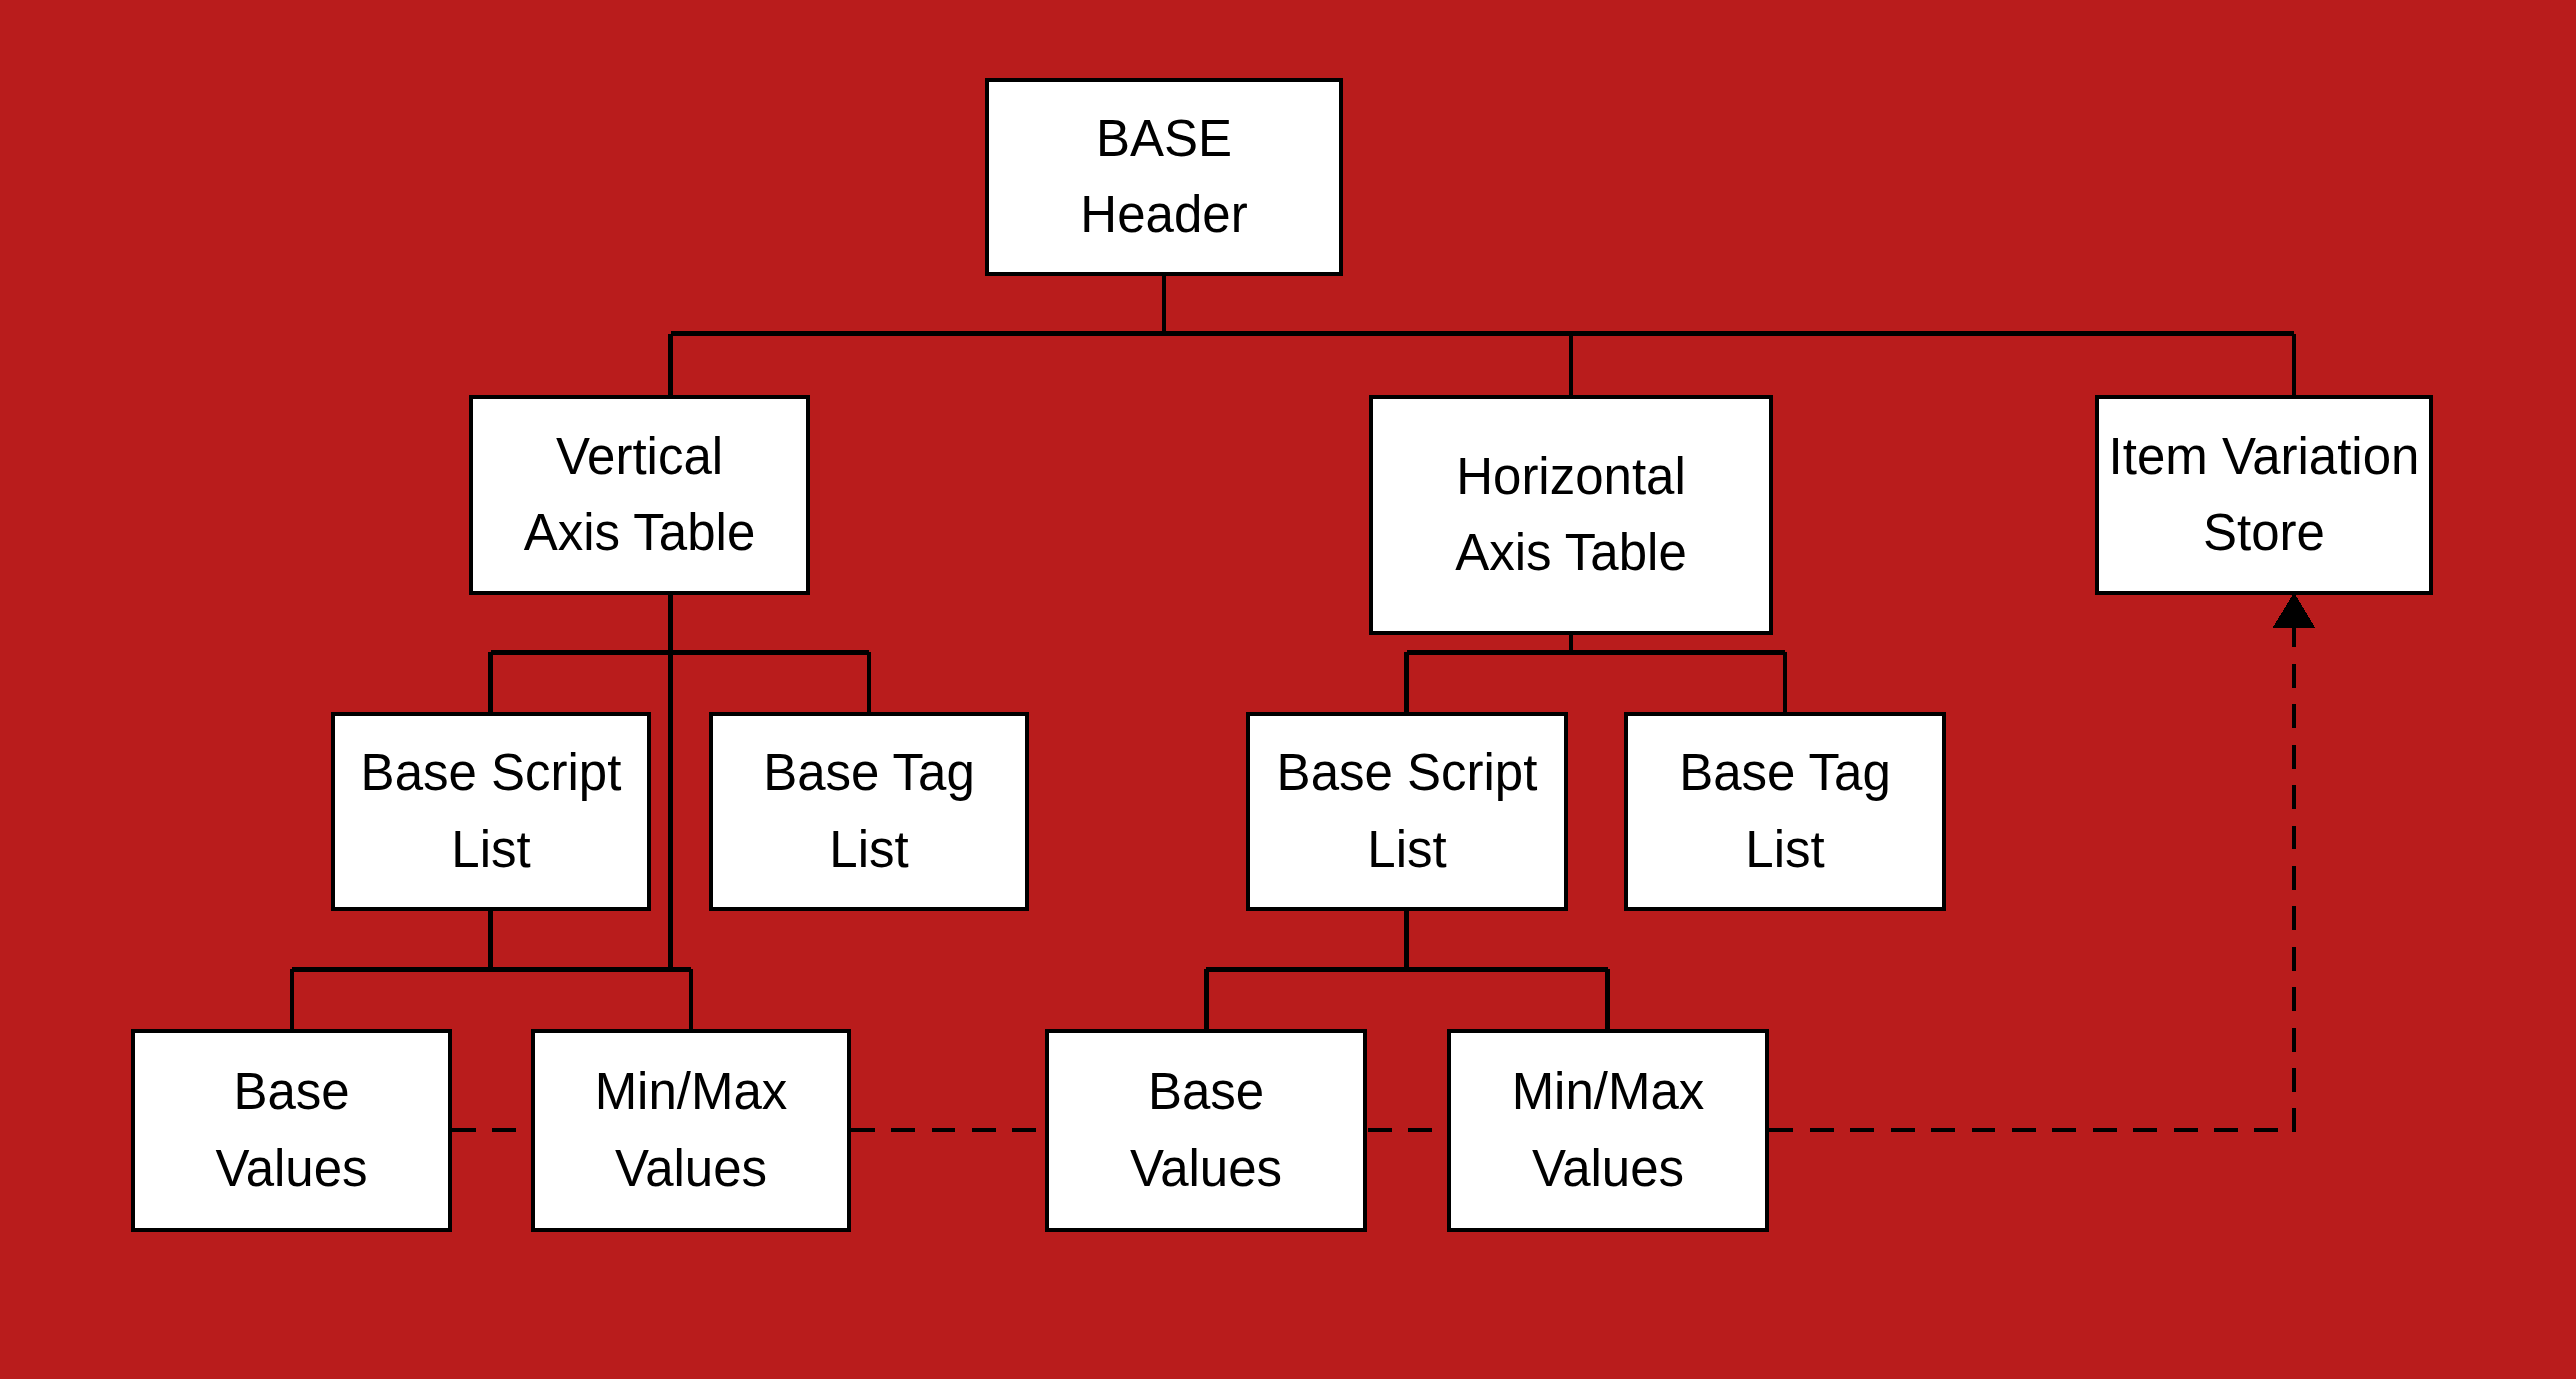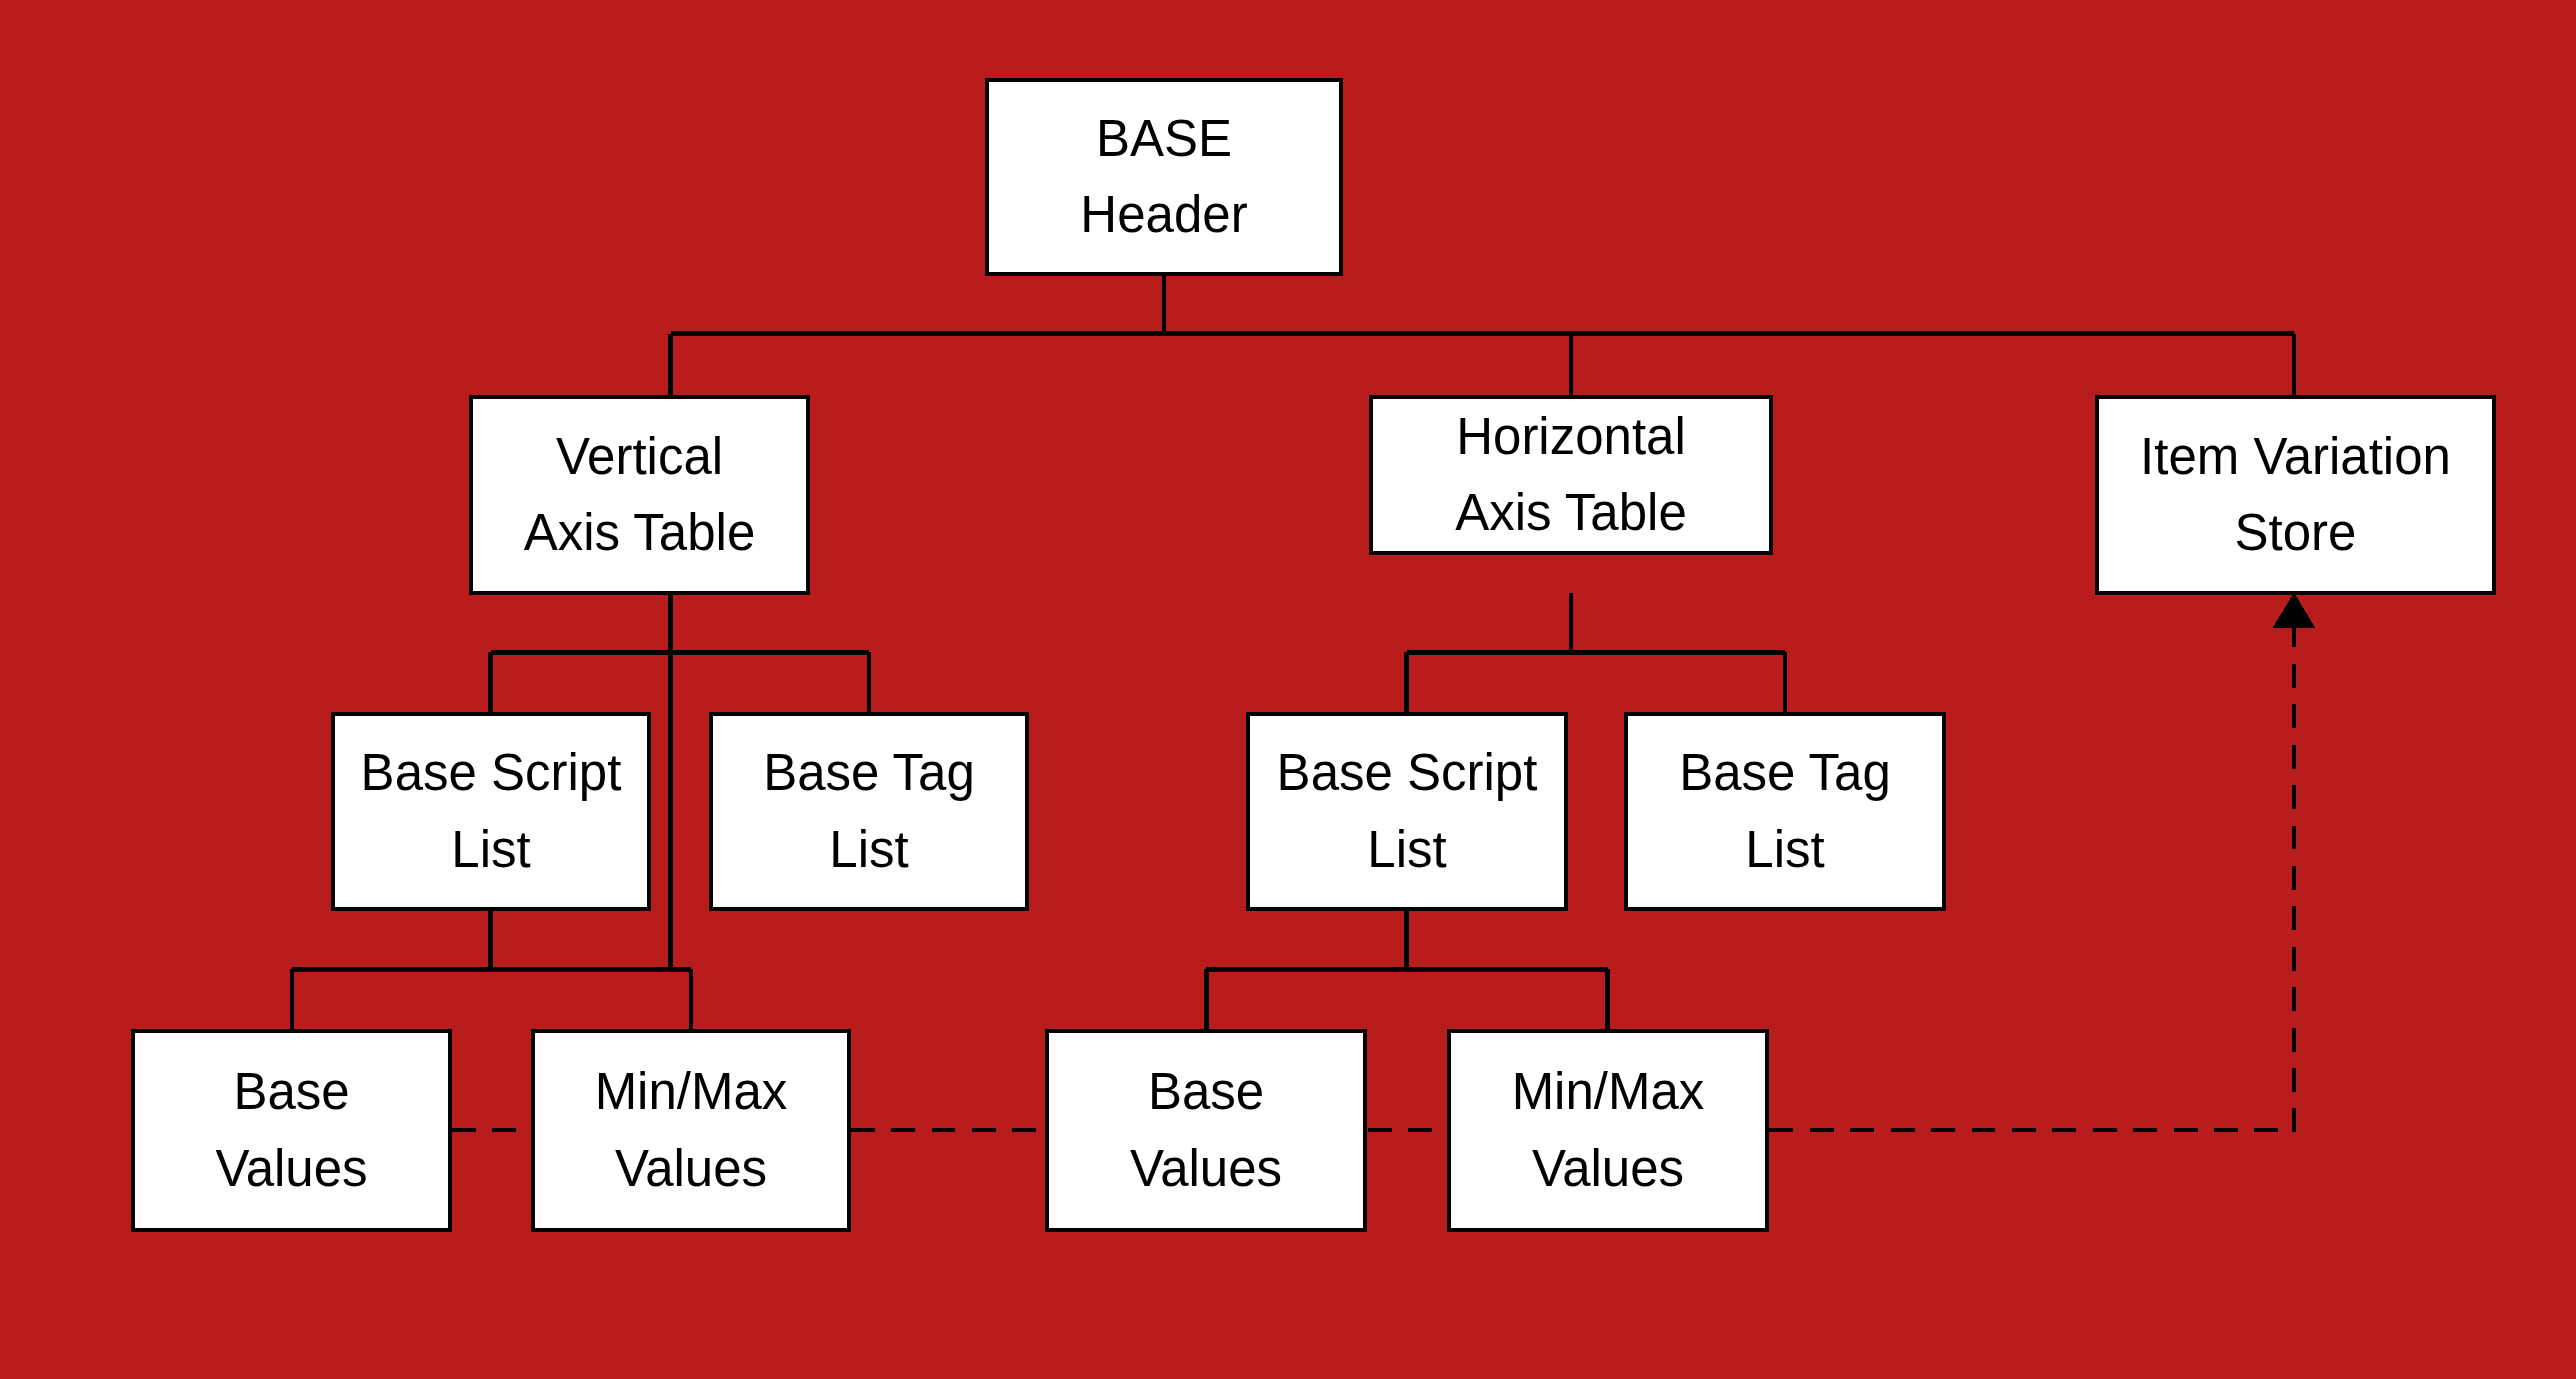--- a/index.html
+++ b/index.html
@@ -91,26 +91,26 @@
   <div class="node" style="left:985px; top:78px;  width:358px; height:198px;">
     <span class="label">BASE
 Header</span>
   </div>
 
   <div class="node" style="left:469px;  top:395px; width:341px; height:200px;">
     <span class="label">Vertical
 Axis Table</span>
   </div>
 
-  <div class="node" style="left:1369px; top:395px; width:404px; height:160px;">
+  <div class="node" style="left:1369px; top:395px; width:404px; height:240px;">
     <span class="label">Horizontal
 Axis Table</span>
   </div>
 
-  <div class="node" style="left:2095px; top:395px; width:401px; height:200px;">
+  <div class="node" style="left:2095px; top:395px; width:338px; height:200px;">
     <span class="label">Item Variation
 Store</span>
   </div>
 
   <div class="node" style="left:331px;  top:712px; width:320px; height:199px;">
     <span class="label">Base Script
 List</span>
   </div>
 
   <div class="node" style="left:709px;  top:712px; width:320px; height:199px;">

